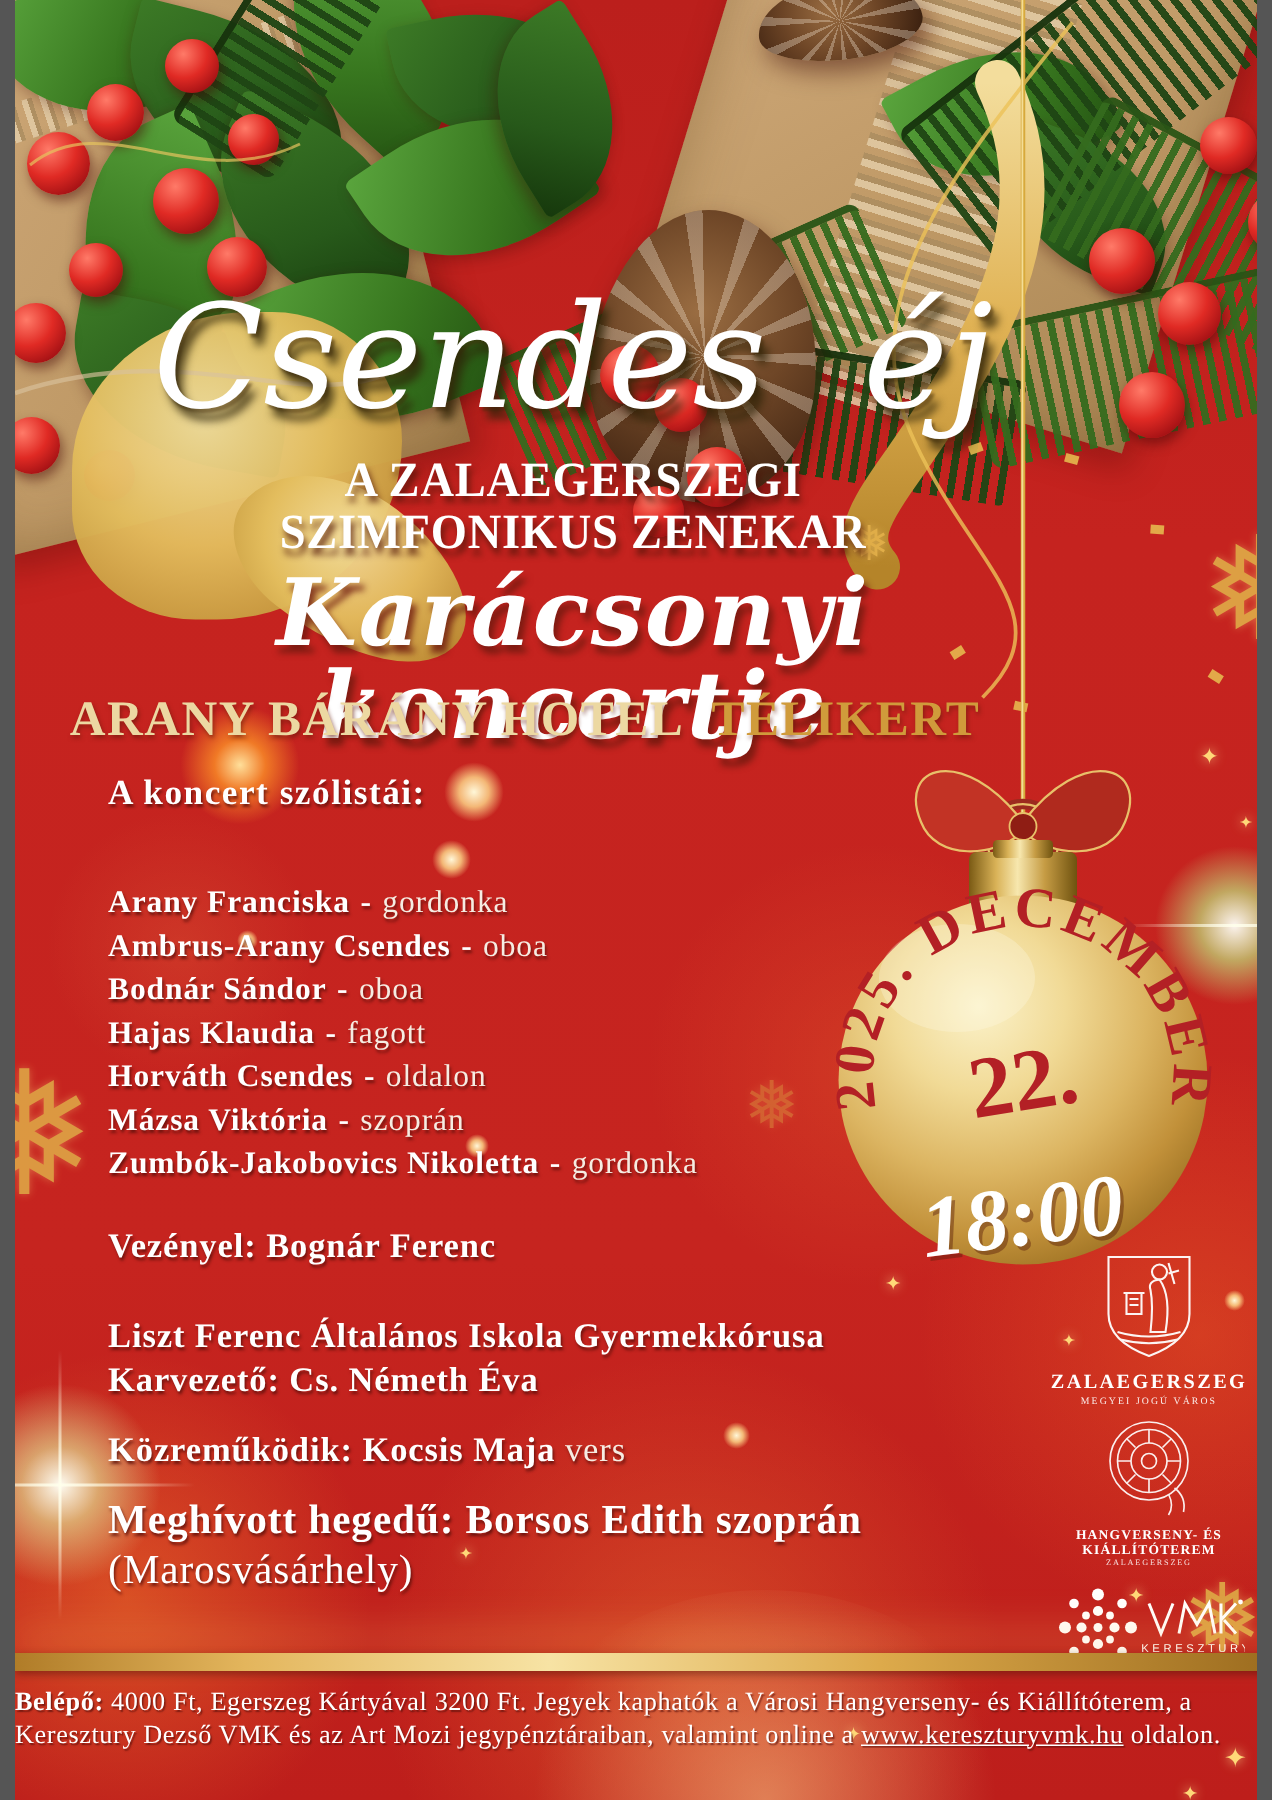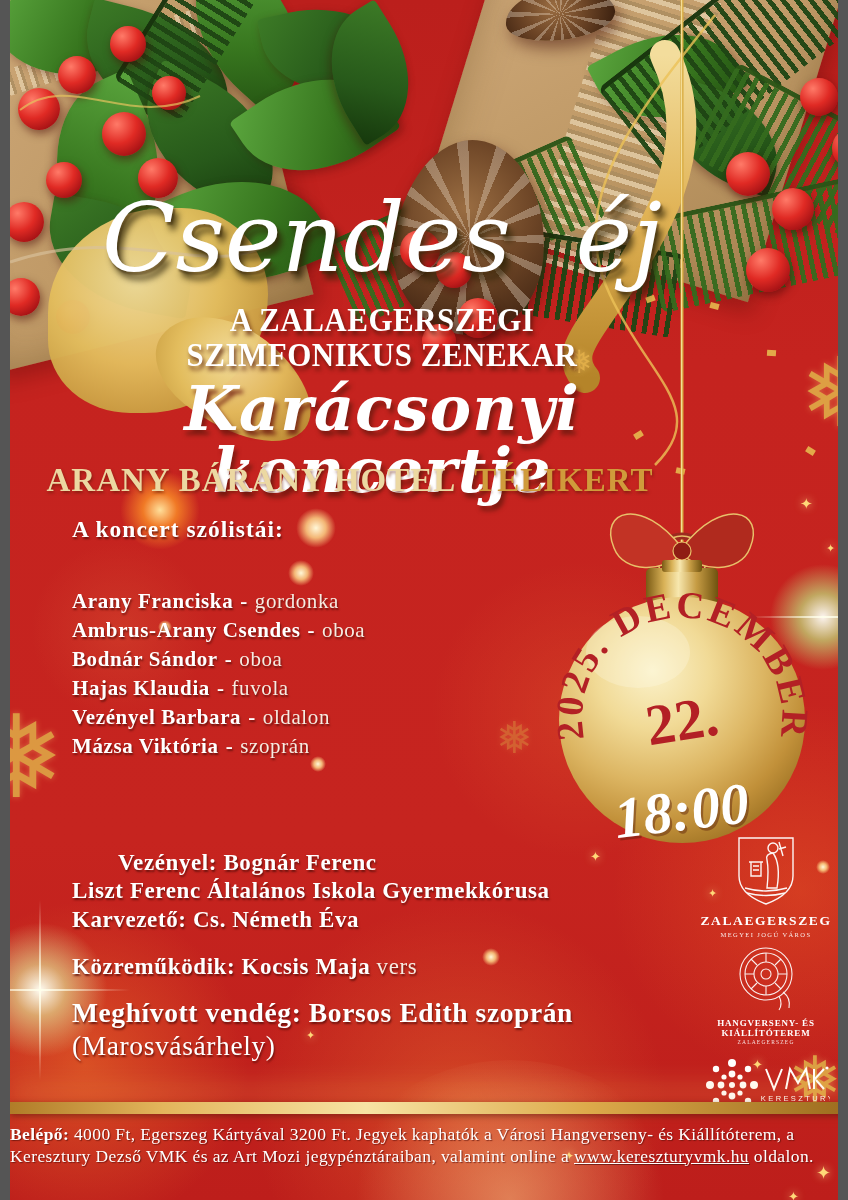--- a/index.html
+++ b/index.html
@@ -176,37 +176,38 @@
   <div class="center-col venue">
     <span class="hotel">ARANY BÁRÁNY HOTEL</span><span class="hall">TÉLIKERT</span>
   </div>
 
   <section class="body-col" style="top:516px;">
     <div class="soloists-heading">A koncert szólistái:</div>
     <div class="soloist-list">
       <div class="soloist-row"><span class="nm">Arany Franciska</span><span class="sep">-</span><span class="inst">gordonka</span></div>
       <div class="soloist-row"><span class="nm">Ambrus-Arany Csendes</span><span class="sep">-</span><span class="inst">oboa</span></div>
       <div class="soloist-row"><span class="nm">Bodnár Sándor</span><span class="sep">-</span><span class="inst">oboa</span></div>
-      <div class="soloist-row"><span class="nm">Hajas Klaudia</span><span class="sep">-</span><span class="inst">fuvola</span></div>
-      <div class="soloist-row"><span class="nm">Vezényel Barbara</span><span class="sep">-</span><span class="inst">oldalon</span></div>
+      <div class="soloist-row"><span class="nm">Hajas Klaudia</span><span class="sep">-</span><span class="inst">fagott</span></div>
+      <div class="soloist-row"><span class="nm">Horváth Csendes</span><span class="sep">-</span><span class="inst">oldalon</span></div>
       <div class="soloist-row"><span class="nm">Mázsa Viktória</span><span class="sep">-</span><span class="inst">szoprán</span></div>
+      <div class="soloist-row"><span class="nm">Zumbók-Jakobovics Nikoletta</span><span class="sep">-</span><span class="inst">gordonka</span></div>
     </div>
   </section>
 
-  <div class="body-col credit" style="top:848px;margin-left:46px;">Vezényel: Bognár Ferenc</div>
+  <div class="body-col credit" style="top:816px;">Vezényel: Bognár Ferenc</div>
   <div class="body-col credit" style="top:876px;">
     <div>Liszt Ferenc Általános Iskola Gyermekkórusa</div>
     <div>Karvezető: Cs. Németh Éva</div>
   </div>
   <div class="body-col credit" style="top:952px;">
     <span>Közreműködik: Kocsis Maja</span>
     <span class="normal">vers</span>
   </div>
   <div class="body-col credit guest" style="top:996px;">
-    <div>Meghívott vendég: Borsos Edith szoprán</div>
+    <div>Meghívott hegedű: Borsos Edith szoprán</div>
     <div class="city">(Marosvásárhely)</div>
   </div>
 
   <svg class="abs ornament" style="left:520px;top:0;" width="310" height="870" viewBox="0 0 310 870">
     <defs>
       <radialGradient id="ballGrad" cx="38%" cy="30%" r="78%">
         <stop offset="0" stop-color="#fbf2ca"></stop>
           <stop offset=".3" stop-color="#f1da96"></stop>
         <stop offset=".58" stop-color="#dcb562"></stop>
           <stop offset=".8" stop-color="#c2913a"></stop>

